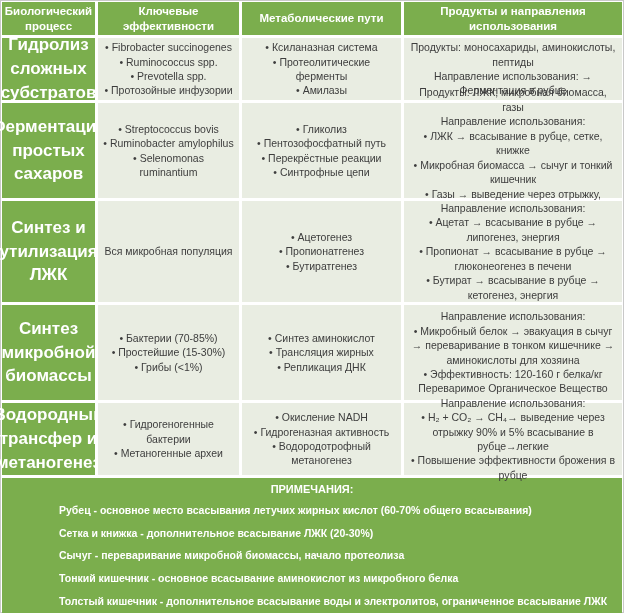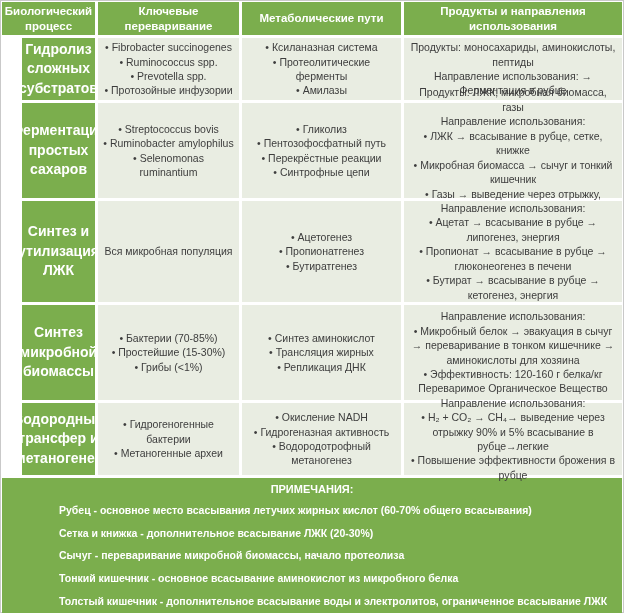--- a/index.html
+++ b/index.html
@@ -18,23 +18,23 @@
     gap: 3px;
   }
   .hcell {
     background: #7BAE4D; color: #ffffff;
     font-weight: bold; font-size: 11.5px; line-height: 1.25;
     display: flex; align-items: center; justify-content: center;
     text-align: center; padding: 2px 4px;
   }
   .lcell {
     background: #7BAE4D; color: #ffffff;
-    font-weight: bold; font-size: 14px; line-height: 1.4;
+    font-weight: bold; font-size: 17px; line-height: 1.4;
     display: flex; align-items: center; justify-content: center;
-    text-align: center; padding: 2px 7px; margin-left: 20px;
+    text-align: center; padding: 2px 7px;
   }
   .cell {
     background: #E9EDE2; color: #3d3d3d;
     font-size: 10.5px; line-height: 1.38;
     display: flex; flex-direction: column;
     align-items: center; justify-content: center;
     text-align: center; padding: 3px 5px;
   }
   .cell .line { width: 100%; }
   .footer {
@@ -52,21 +52,21 @@
     margin: 9px 8px 0 57px;
   }
 </style>
 </head>
 <body>
 
 <div class="page">
   <div class="grid">
 
     <div class="hcell">Биологический процесс</div>
-    <div class="hcell">Ключевые переваривание</div>
+    <div class="hcell">Ключевые эффективности</div>
     <div class="hcell">Метаболические пути</div>
     <div class="hcell">Продукты и направления использования</div>
 
     <div class="lcell">Гидролиз сложных субстратов</div>
     <div class="cell">
         <div class="line">• Fibrobacter succinogenes</div>
         <div class="line">• Ruminococcus spp.</div>
         <div class="line">• Prevotella spp.</div>
         <div class="line">• Протозойные инфузории</div>
       </div>

